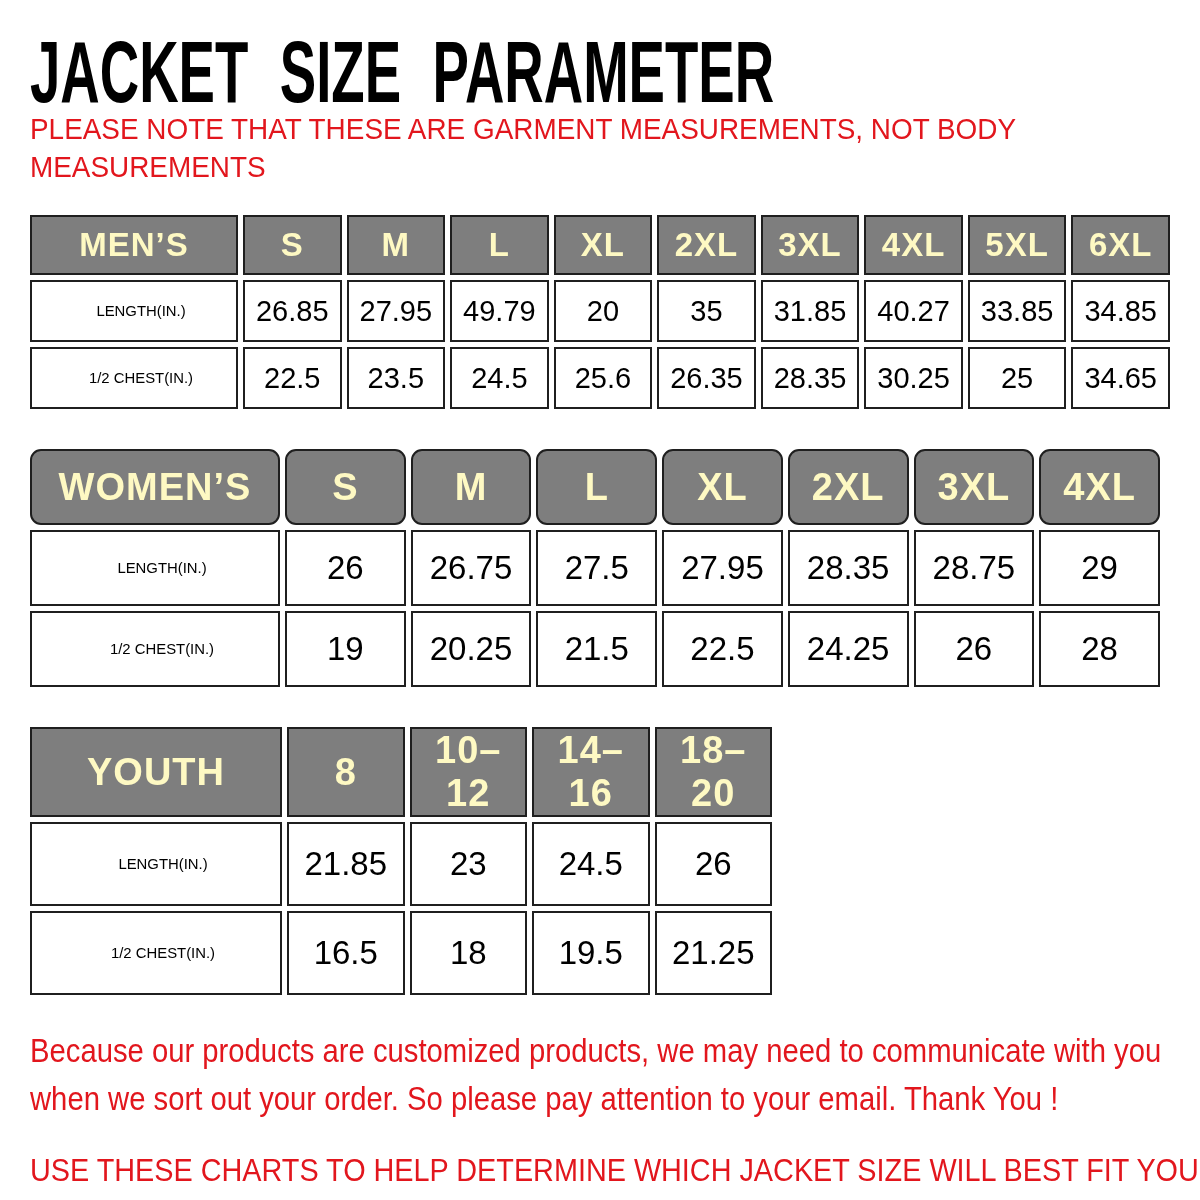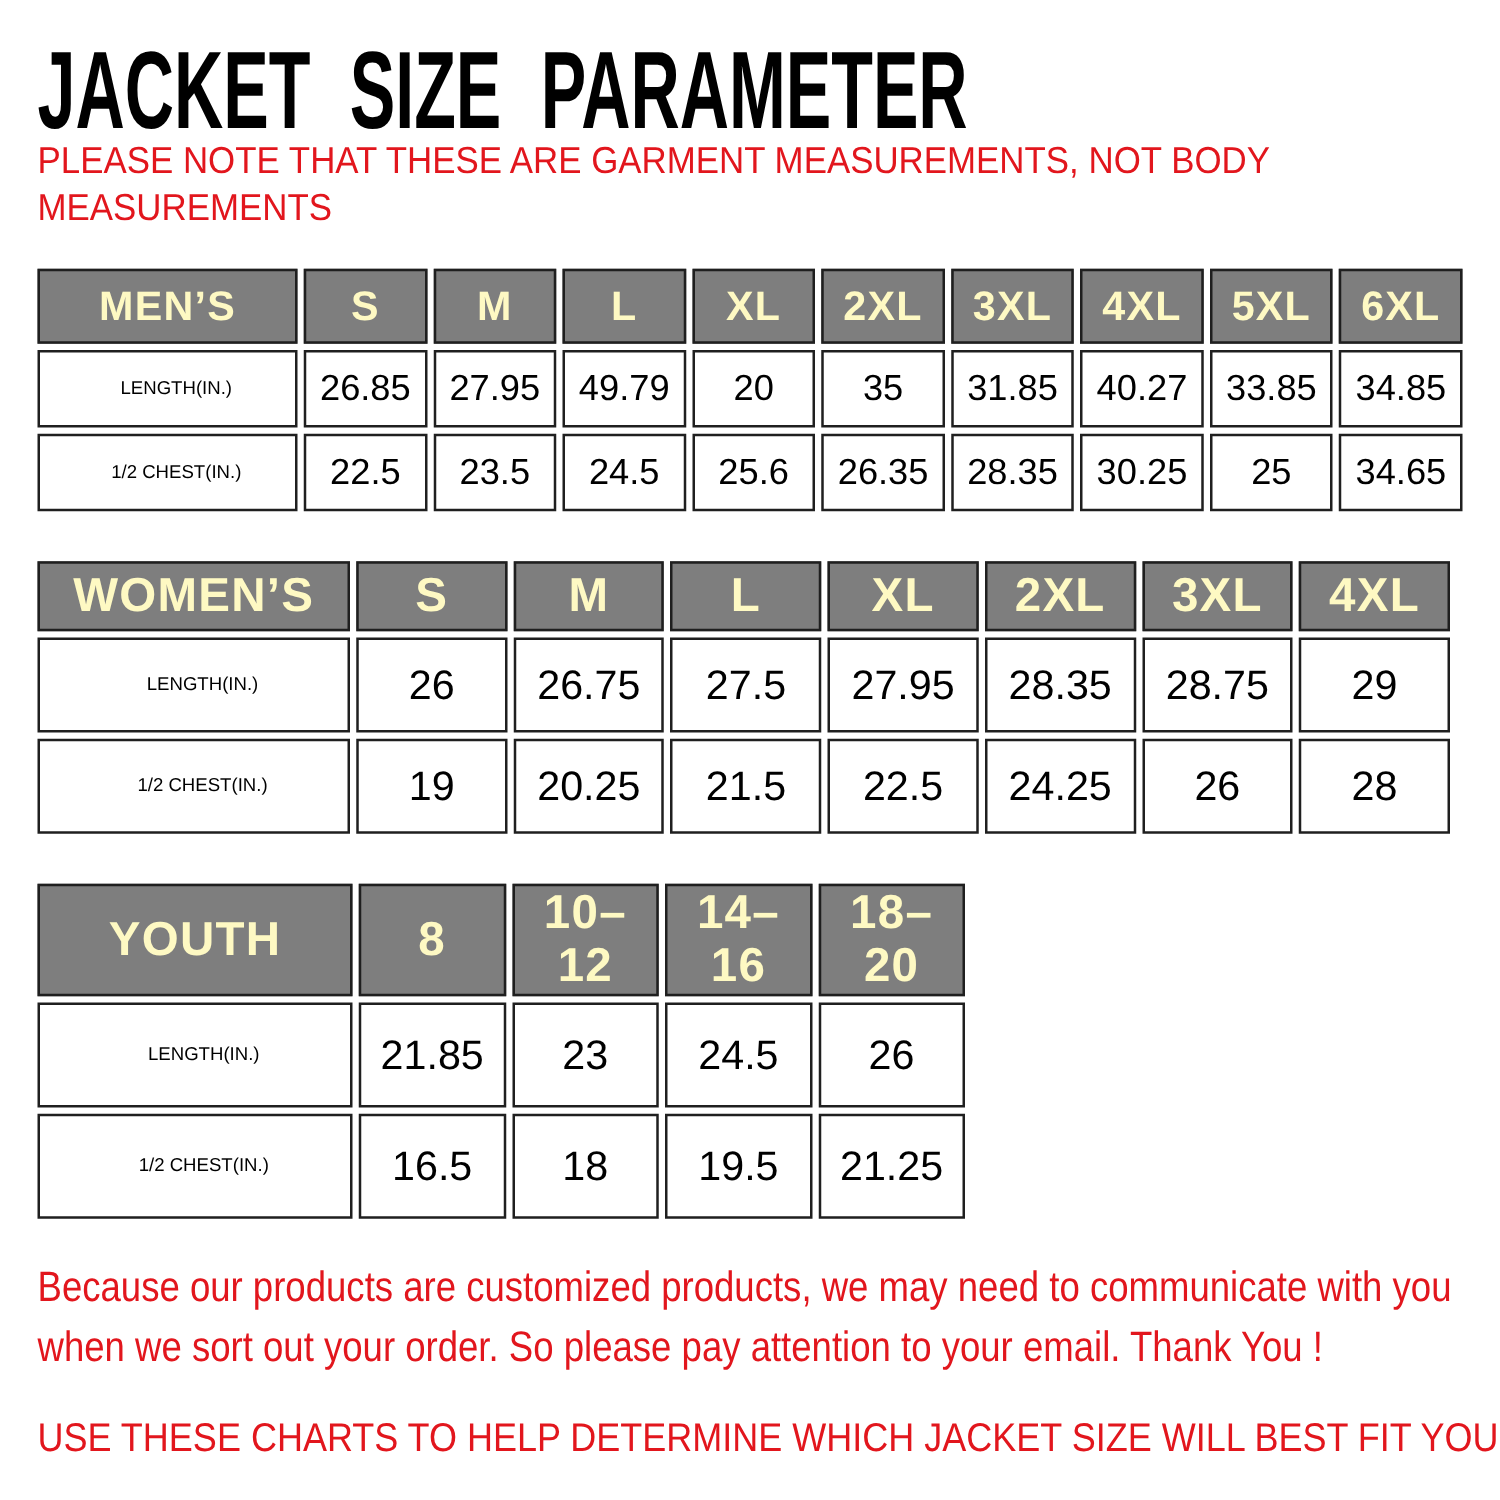--- a/index.html
+++ b/index.html
@@ -65,21 +65,21 @@
     font-weight:bold;
     letter-spacing:1px;
   }
 
   .tbl-mens{width:1150px;margin-top:24px;}
   .tbl-mens th{height:60px;font-size:33px;}
   .tbl-mens td{height:62px;font-size:29px;}
   .tbl-mens th:first-child{width:208px;}
 
   .tbl-womens{width:1140px;margin-top:30px;}
-  .tbl-womens th{height:56px;font-size:38px;}
+  .tbl-womens th{height:76px;font-size:38px;border-radius:11px;}
   .tbl-womens td{height:76px;font-size:33px;}
   .tbl-womens th:first-child{width:250px;}
 
   .tbl-youth{width:752px;margin-top:30px;}
   .tbl-youth th{height:80px;font-size:38px;}
   .tbl-youth td{height:84px;font-size:33px;}
   .tbl-youth th:first-child{width:252px;}
 
   td.row-label{font-size:0.93em;padding-left:16px;}
 

